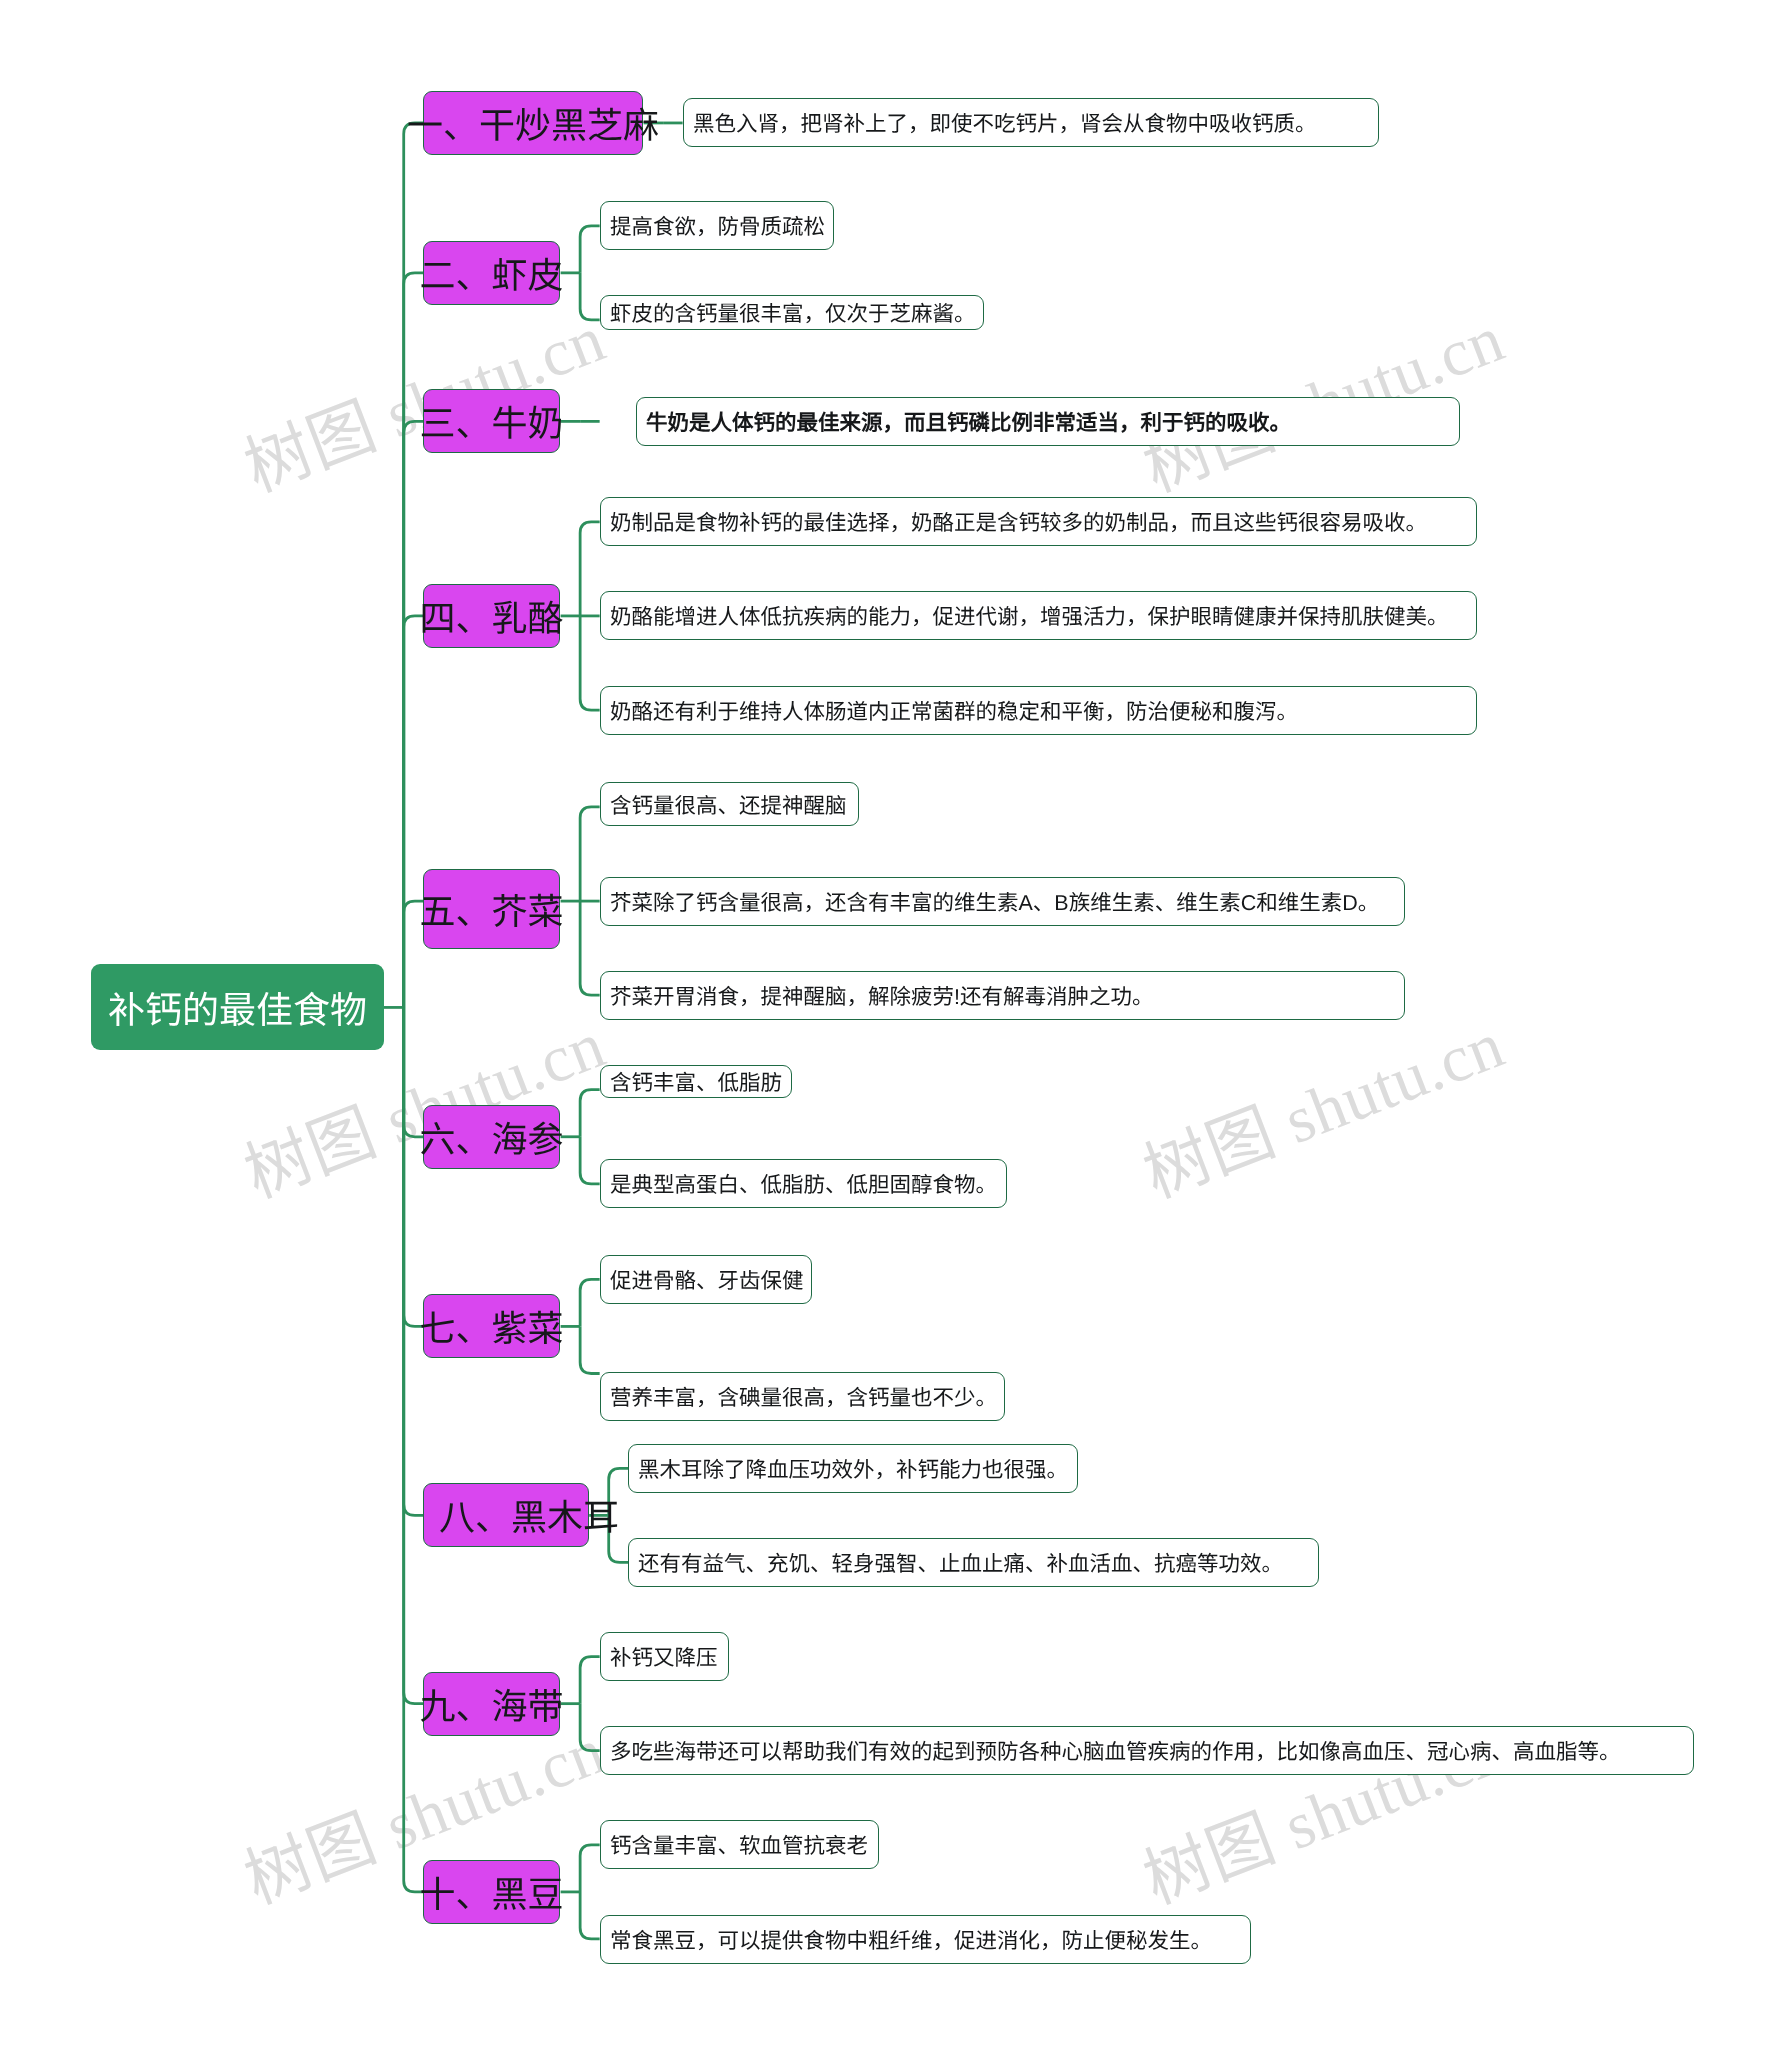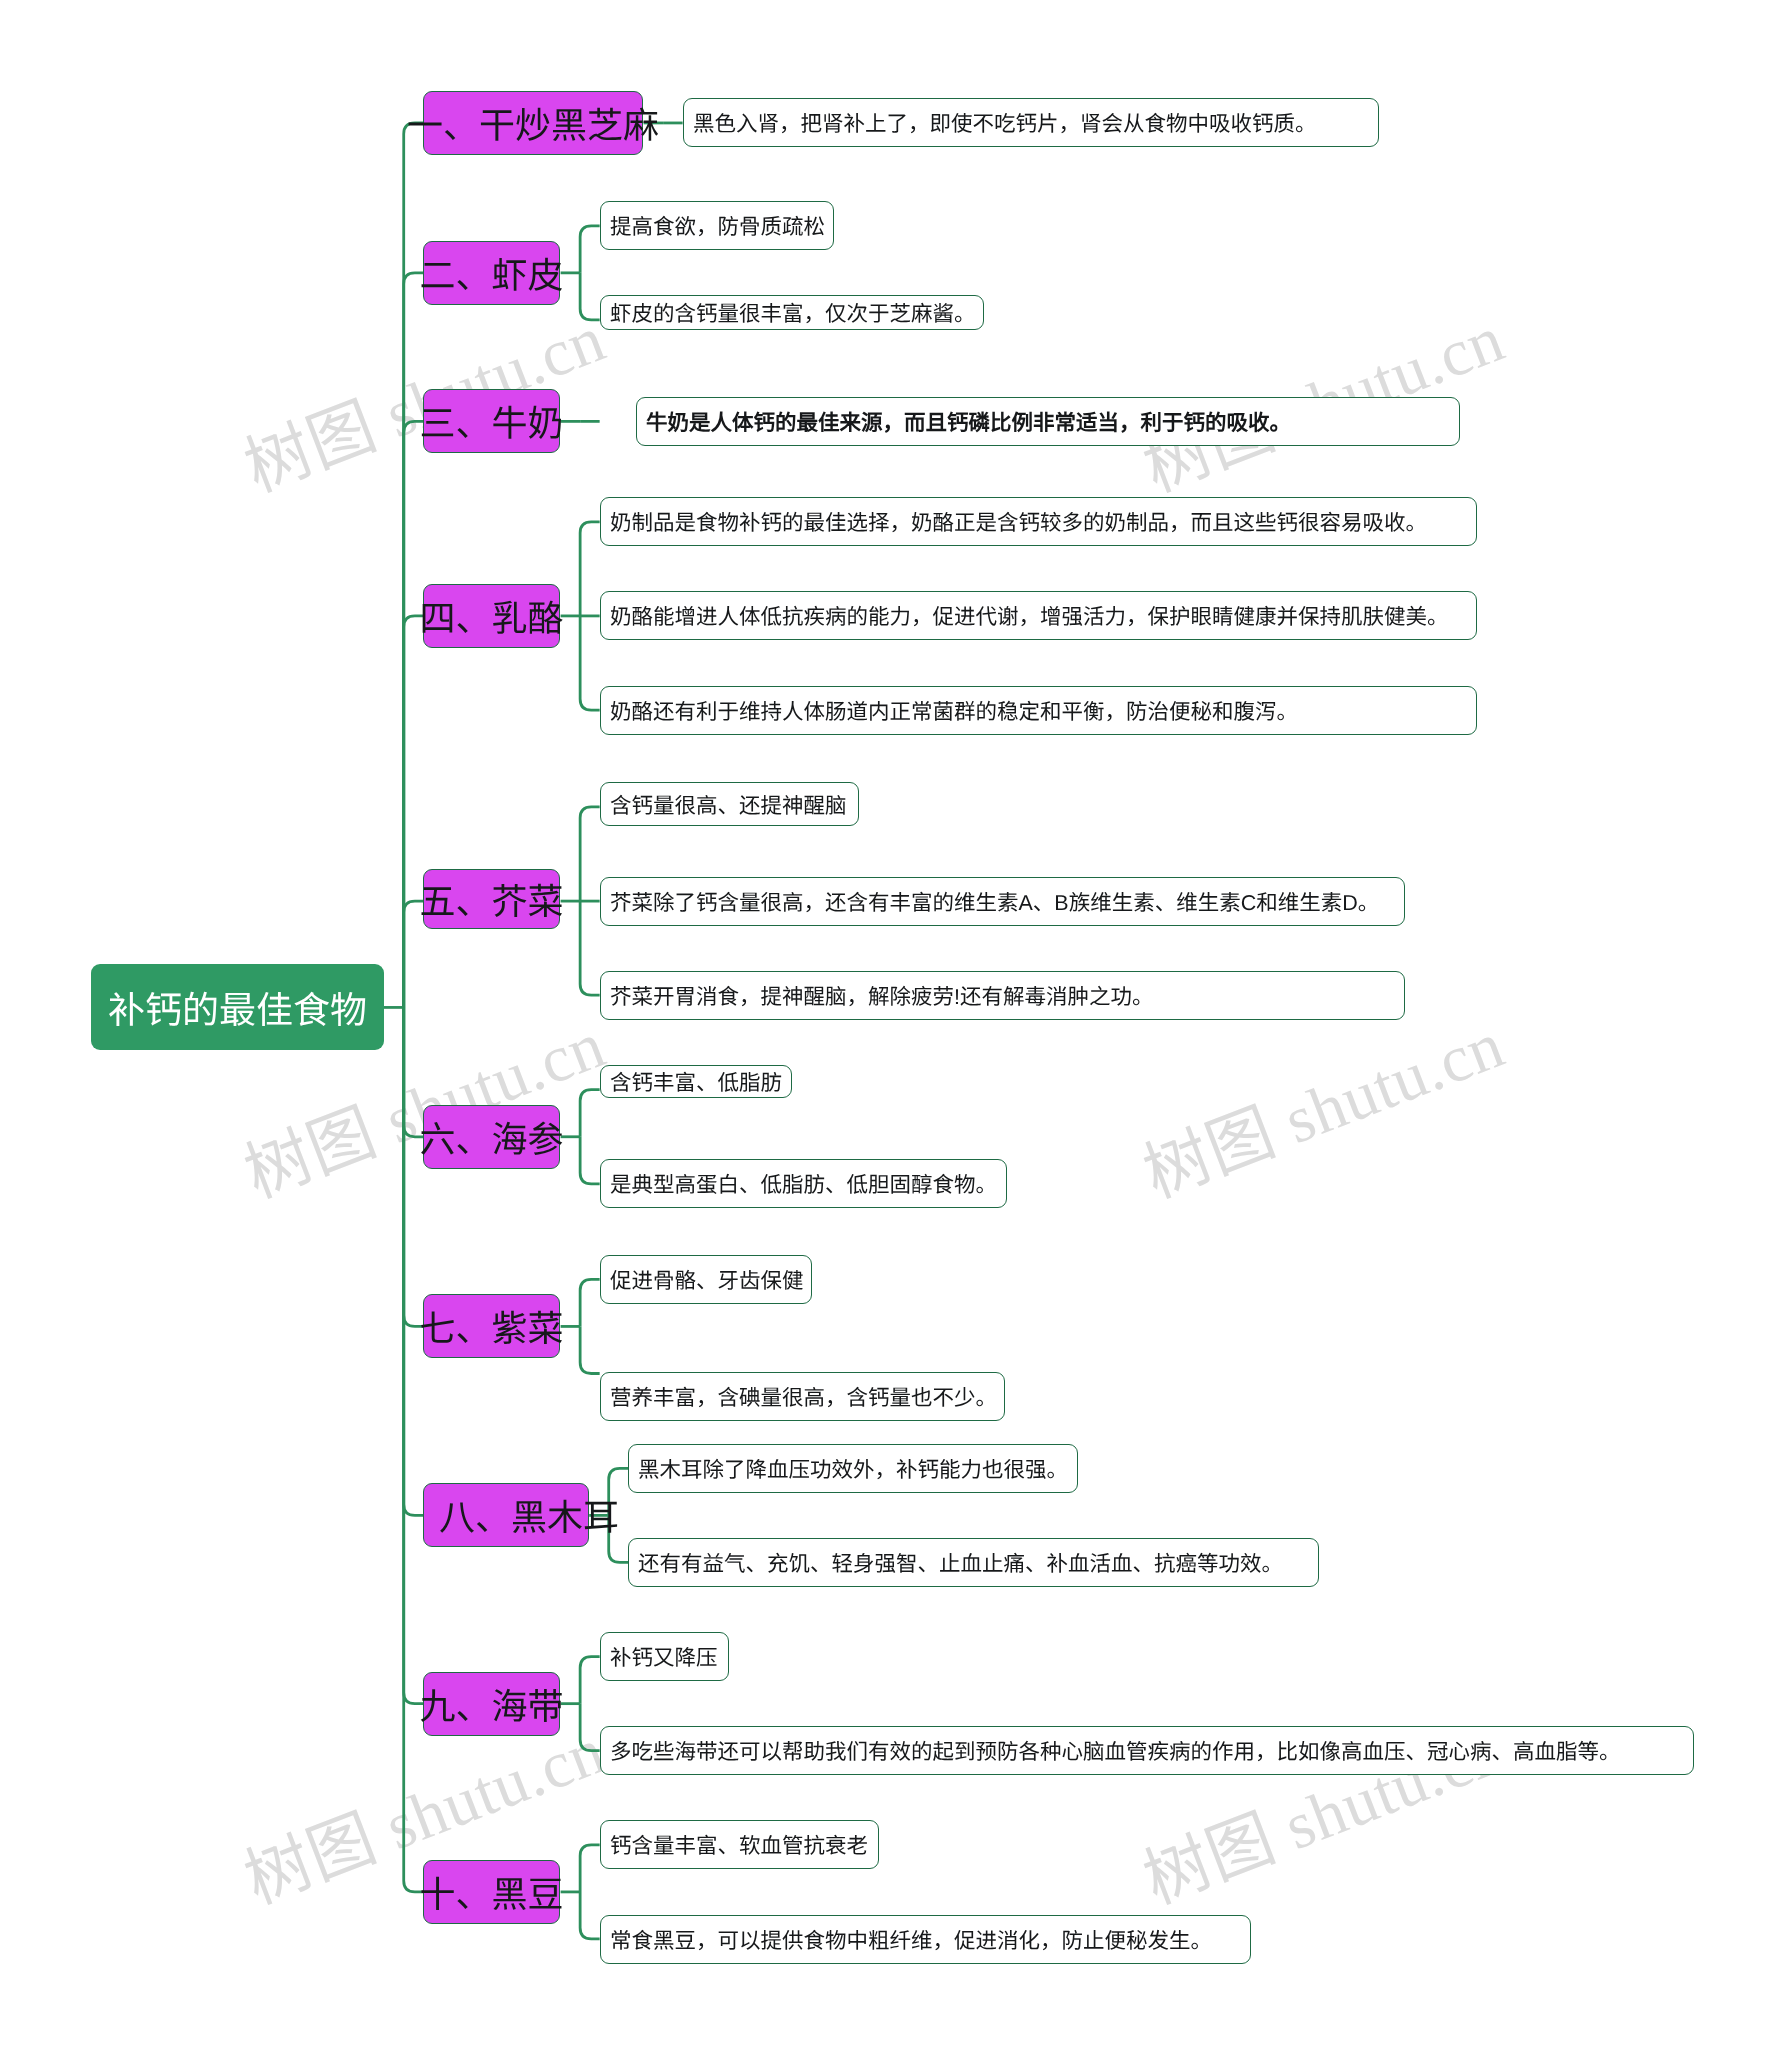--- a/index.html
+++ b/index.html
@@ -79,21 +79,21 @@
     <div class="node leaf" style="left: 683px; top: 98px; width: 696px; height: 49px;">黑色入肾，把肾补上了，即使不吃钙片，肾会从食物中吸收钙质。</div>
     <div class="node lvl1" style="left: 423px; top: 241px; width: 137px; height: 64px;">二、虾皮</div>
     <div class="node leaf" style="left: 600px; top: 201px; width: 234px; height: 49px;">提高食欲，防骨质疏松</div>
     <div class="node leaf" style="left: 600px; top: 295px; width: 384px; height: 35px;">虾皮的含钙量很丰富，仅次于芝麻酱。</div>
     <div class="node lvl1" style="left: 423px; top: 389px; width: 137px; height: 64px;">三、牛奶</div>
     <div class="node leaf" style="left: 636px; top: 397px; width: 824px; height: 49px; font-weight: bold;">牛奶是人体钙的最佳来源，而且钙磷比例非常适当，利于钙的吸收。</div>
     <div class="node lvl1" style="left: 423px; top: 584px; width: 137px; height: 64px;">四、乳酪</div>
     <div class="node leaf" style="left: 600px; top: 497px; width: 877px; height: 49px;">奶制品是食物补钙的最佳选择，奶酪正是含钙较多的奶制品，而且这些钙很容易吸收。</div>
     <div class="node leaf" style="left: 600px; top: 591px; width: 877px; height: 49px;">奶酪能增进人体低抗疾病的能力，促进代谢，增强活力，保护眼睛健康并保持肌肤健美。</div>
     <div class="node leaf" style="left: 600px; top: 686px; width: 877px; height: 49px;">奶酪还有利于维持人体肠道内正常菌群的稳定和平衡，防治便秘和腹泻。</div>
-    <div class="node lvl1" style="left: 423px; top: 869px; width: 137px; height: 60px;">五、芥菜</div>
+    <div class="node lvl1" style="left: 423px; top: 869px; width: 137px; height: 80px;">五、芥菜</div>
     <div class="node leaf" style="left: 600px; top: 782px; width: 259px; height: 44px;">含钙量很高、还提神醒脑</div>
     <div class="node leaf" style="left: 600px; top: 877px; width: 805px; height: 49px;">芥菜除了钙含量很高，还含有丰富的维生素A、B族维生素、维生素C和维生素D。</div>
     <div class="node leaf" style="left: 600px; top: 971px; width: 805px; height: 49px;">芥菜开胃消食，提神醒脑，解除疲劳!还有解毒消肿之功。</div>
     <div class="node lvl1" style="left: 423px; top: 1105px; width: 137px; height: 64px;">六、海参</div>
     <div class="node leaf" style="left: 600px; top: 1065px; width: 192px; height: 33px;">含钙丰富、低脂肪</div>
     <div class="node leaf" style="left: 600px; top: 1159px; width: 407px; height: 49px;">是典型高蛋白、低脂肪、低胆固醇食物。</div>
     <div class="node lvl1" style="left: 423px; top: 1294px; width: 137px; height: 64px;">七、紫菜</div>
     <div class="node leaf" style="left: 600px; top: 1255px; width: 212px; height: 49px;">促进骨骼、牙齿保健</div>
     <div class="node leaf" style="left: 600px; top: 1349px; width: 405px; height: 49px; margin-top: 23px;">营养丰富，含碘量很高，含钙量也不少。</div>
     <div class="node lvl1" style="left: 423px; top: 1483px; width: 166px; height: 64px; padding-left: 46px;">八、黑木耳</div>

